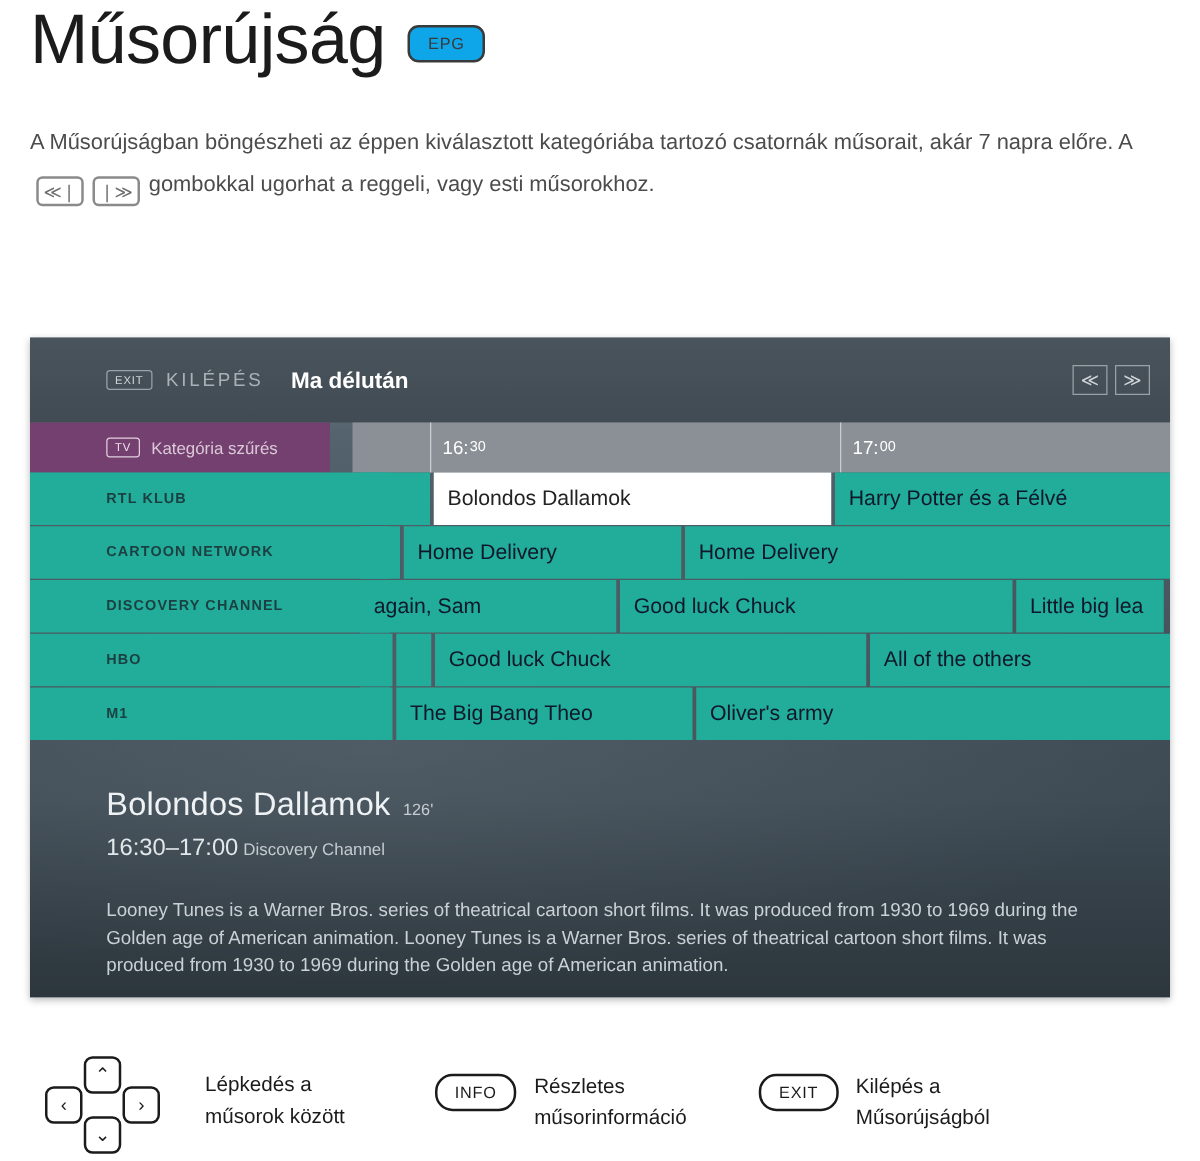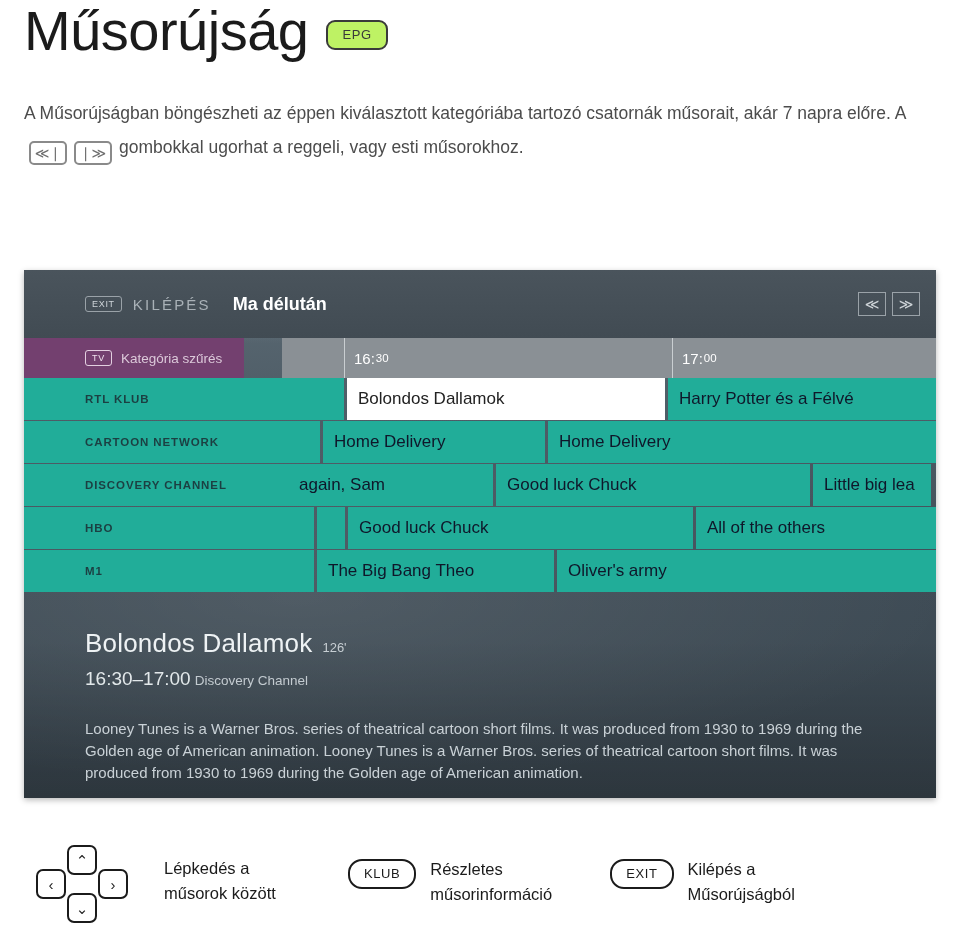--- a/index.html
+++ b/index.html
@@ -16,21 +16,21 @@
     position: absolute; left: 24px; top: 2px;
     display: flex; align-items: center; gap: 18px;
   }
   .page-title {
     font-size: 56px; font-weight: 400; color: #1b1b1b;
     letter-spacing: -0.5px; line-height: 1.05;
   }
   .key-pill {
     display: inline-flex; align-items: center; justify-content: center;
     border: 2px solid #6f6f6f; border-radius: 7px;
-    color: #3a3a3a; background: #bef264;
+    color: #3a3a3a; background: #0ea5e9;
     font-size: 11px; letter-spacing: 0.6px;
     padding: 3px 10px 4px; white-space: nowrap;
     position: relative; top: 4px;
   }
   .key-pill.big { font-size: 13px; padding: 5px 14px 6px; border-radius: 9px; border-color:#3a3a3a; }
 
   .intro {
     position: absolute; left: 24px; top: 96px; width: 900px;
     font-size: 17.5px; line-height: 34px; color: #4c4c4c;
   }
@@ -84,21 +84,21 @@
   .arrow-box {
     width: 28px; height: 24px; border: 1.5px solid #9aa2a8;
     display: flex; align-items: center; justify-content: center;
     color: #cfd5d9; font-size: 14px; line-height: 1;
   }
 
   .epg-timebar {
     position: absolute; left: 0; top: 68px; width: 912px; height: 40px;
   }
   .cat-filter {
-    position: absolute; left: 0; top: 0; width: 220px; height: 40px;
+    position: absolute; left: 0; top: 0; width: 240px; height: 40px;
     background: #75407194; background: #73406f;
     display: flex; align-items: center; gap: 9px; padding-left: 61px;
   }
   .cat-filter-label { color: #dcc9da; font-size: 13.5px; }
   .time-scale {
     position: absolute; left: 258px; top: 0; width: 654px; height: 40px;
     background: #8a9095;
   }
   .time-tick {
     position: absolute; top: 0; height: 40px;
@@ -286,21 +286,21 @@
     </div>
 
     <div class="legend-item legend-block-1">
       <div class="legend-text">
         <div>Lépkedés a</div>
         <div>műsorok között</div>
       </div>
     </div>
 
     <div class="legend-item legend-block-2">
-      <span class="pill-key">KLUB</span>
+      <span class="pill-key">INFO</span>
       <div class="legend-text">
         <div>Részletes</div>
         <div>műsorinformáció</div>
       </div>
     </div>
 
     <div class="legend-item legend-block-3">
       <span class="pill-key">EXIT</span>
       <div class="legend-text">
         <div>Kilépés a</div>

